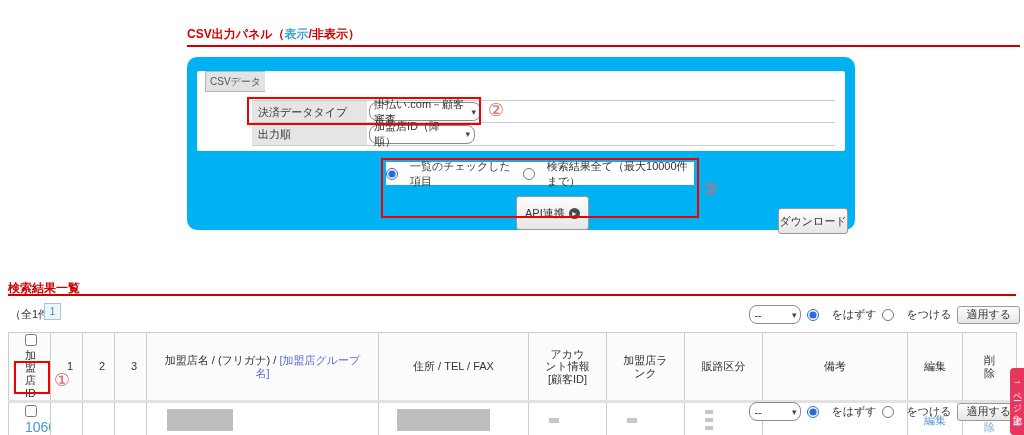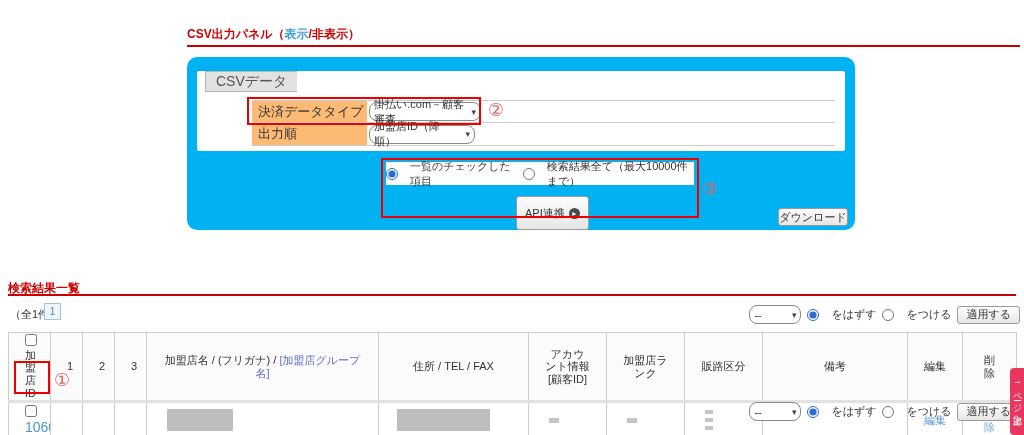--- a/index.html
+++ b/index.html
@@ -13,48 +13,48 @@
   
   .csv-title { left:187px; top:26px; font-size:12px; font-weight:bold; color:#cc0000; }
   .csv-title .show-link { color:#3da1d8; font-weight:bold; cursor:pointer; }
   .csv-underline { left:187px; top:45px; width:833px; height:2px; background:#cc0000; }
 
   
   .blue-panel { left:187px; top:57px; width:668px; height:173px; background:#00b2f2; border-radius:10px; }
   .white-inner { position:absolute; left:10px; top:14px; width:648px; height:80px; background:#fff; border-radius:2px; }
 
   .tabs { position:absolute; left:8px; top:0; display:flex; }
-  .tab { height:21px; line-height:19px; padding:0 10px; font-size:14px; border:1px solid #b5b5b5; }
+  .tab { height:21px; line-height:19px; padding:0 4px; font-size:10px; border:1px solid #b5b5b5; }
   .tab.inactive { background:#e2e2e2; color:#555; border-right:none; }
   .tab.active { background:#fff; color:#333; border-bottom:1px solid #fff; }
 
   .form-table { position:absolute; left:55px; top:29px; right:10px; }
   .form-row { display:flex; height:23px; border-bottom:1px solid #ccc; }
   .form-row:first-child { border-top:1px solid #ccc; }
-  .form-label { width:115px; background:#fdba74; font-size:13px; line-height:22px; padding-left:6px; }
+  .form-label { width:115px; background:#e5e5e5; font-size:11px; line-height:22px; padding-left:6px; }
   .form-value { flex:1; display:flex; align-items:center; padding-left:2px; }
 
   .selectbox { display:inline-flex; justify-content:space-between; align-items:center;
     border:1px solid #8a8a8a; border-radius:8px; background:#fff; height:19px;
     font-size:11px; padding:0 4px; cursor:pointer; }
   .selectbox .chev { color:#444; font-size:9px; margin-left:5px; }
   .sel-w1 { width:112px; } .sel-w2 { width:106px; } .sel-w3 { width:52px; }
 
   .radio-box { left:386px; top:162px; width:308px; height:23px; background:#fff;
     display:flex; align-items:center; justify-content:center; gap:10px; font-size:11px; }
   .radio-lbl { display:inline-flex; align-items:center; gap:12px; cursor:pointer; }
   input[type=radio], input[type=checkbox] { width:12px; height:12px; accent-color:#2b6cd4; margin:0; }
 
   .btn { display:inline-flex; align-items:center; justify-content:center; gap:4px;
     background:linear-gradient(#fdfdfd,#e6e6e6); border:1px solid #9a9a9a; border-radius:3px;
     font-size:11px; color:#333; cursor:pointer; }
   .api-btn { left:516px; top:196px; height:19px; padding:16px 8px; }
   .api-btn .circ { width:11px; height:11px; border-radius:50%; background:#4a4a4a; color:#fff;
     font-size:8px; line-height:11px; text-align:center; display:inline-block; }
-  .download-btn { left:778px; top:208px; width:70px; height:18px; }
+  .download-btn { left:778px; top:208px; width:70px; height:26px; }
   .apply-btn { height:18px; padding:0 8px; }
 
   
   .ann-box { border:2px solid #ee0000; pointer-events:none; z-index:5; }
   .ann-box2 { left:247px; top:97px; width:234px; height:28px; }
   .ann-box3 { left:381px; top:158px; width:318px; height:60px; }
   .ann-box1 { left:14px; top:361px; width:36px; height:33px; }
   .ann-num { color:#e06666; font-size:18px; line-height:18px; z-index:6; }
   .ann-1 { left:54px; top:371px; } .ann-2 { left:488px; top:101px; } .ann-3 { left:702px; top:180px; }
 

